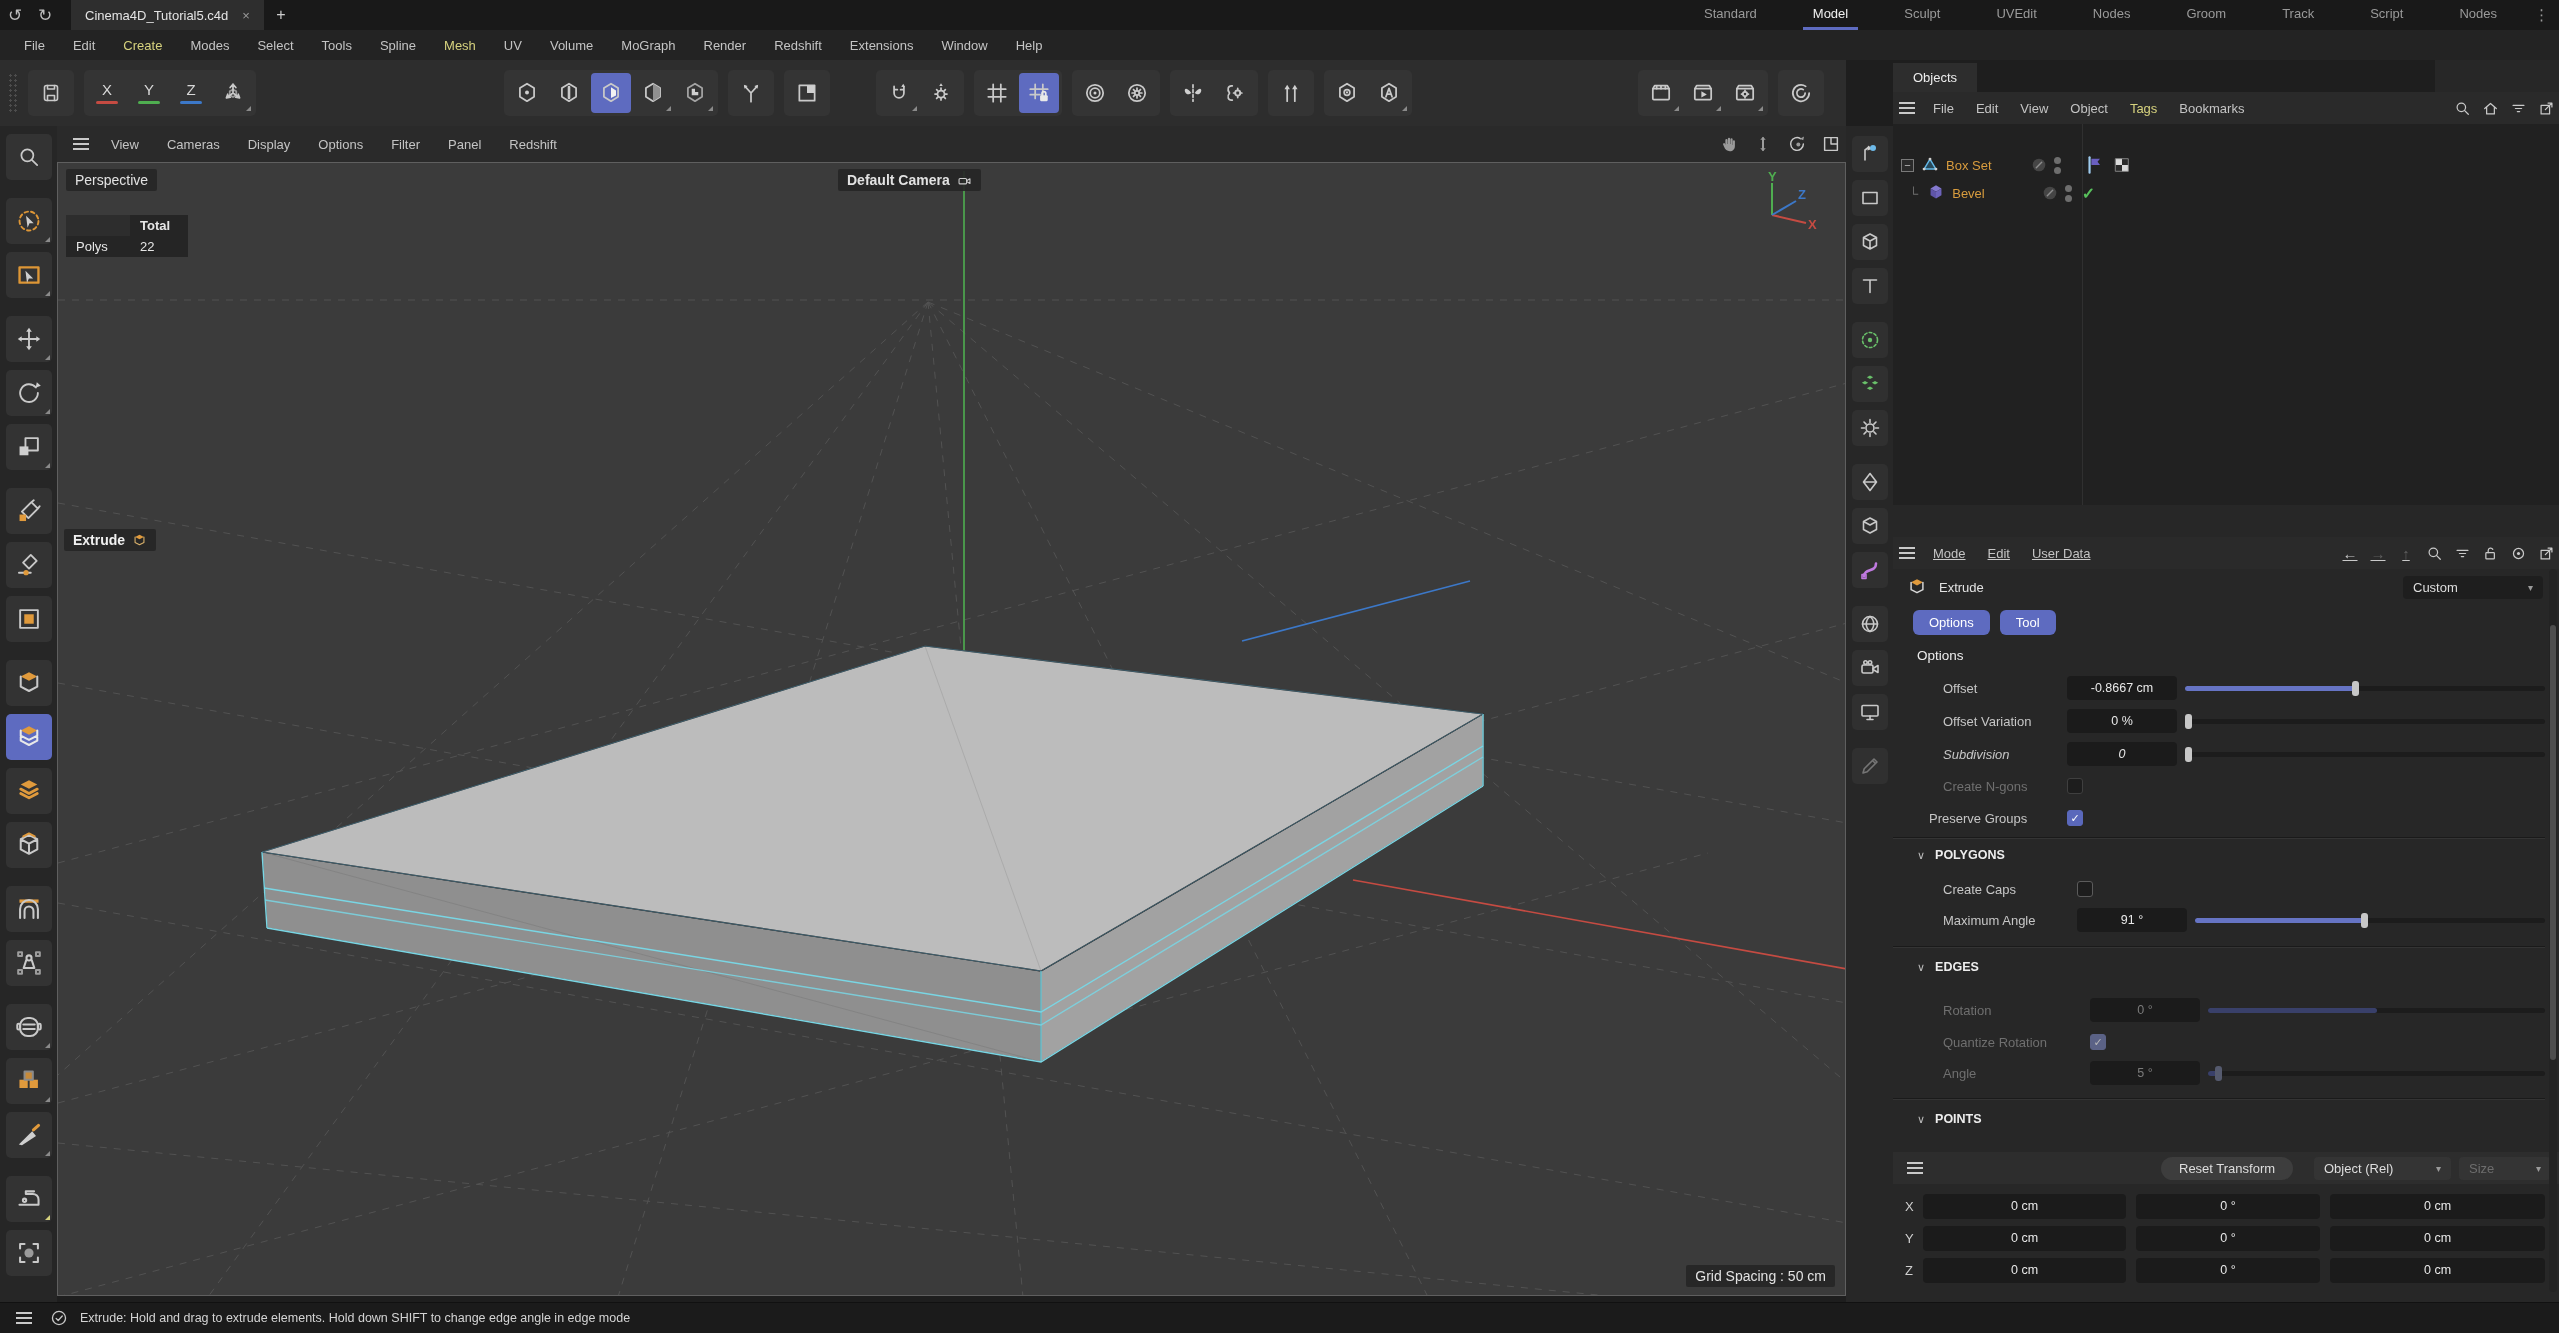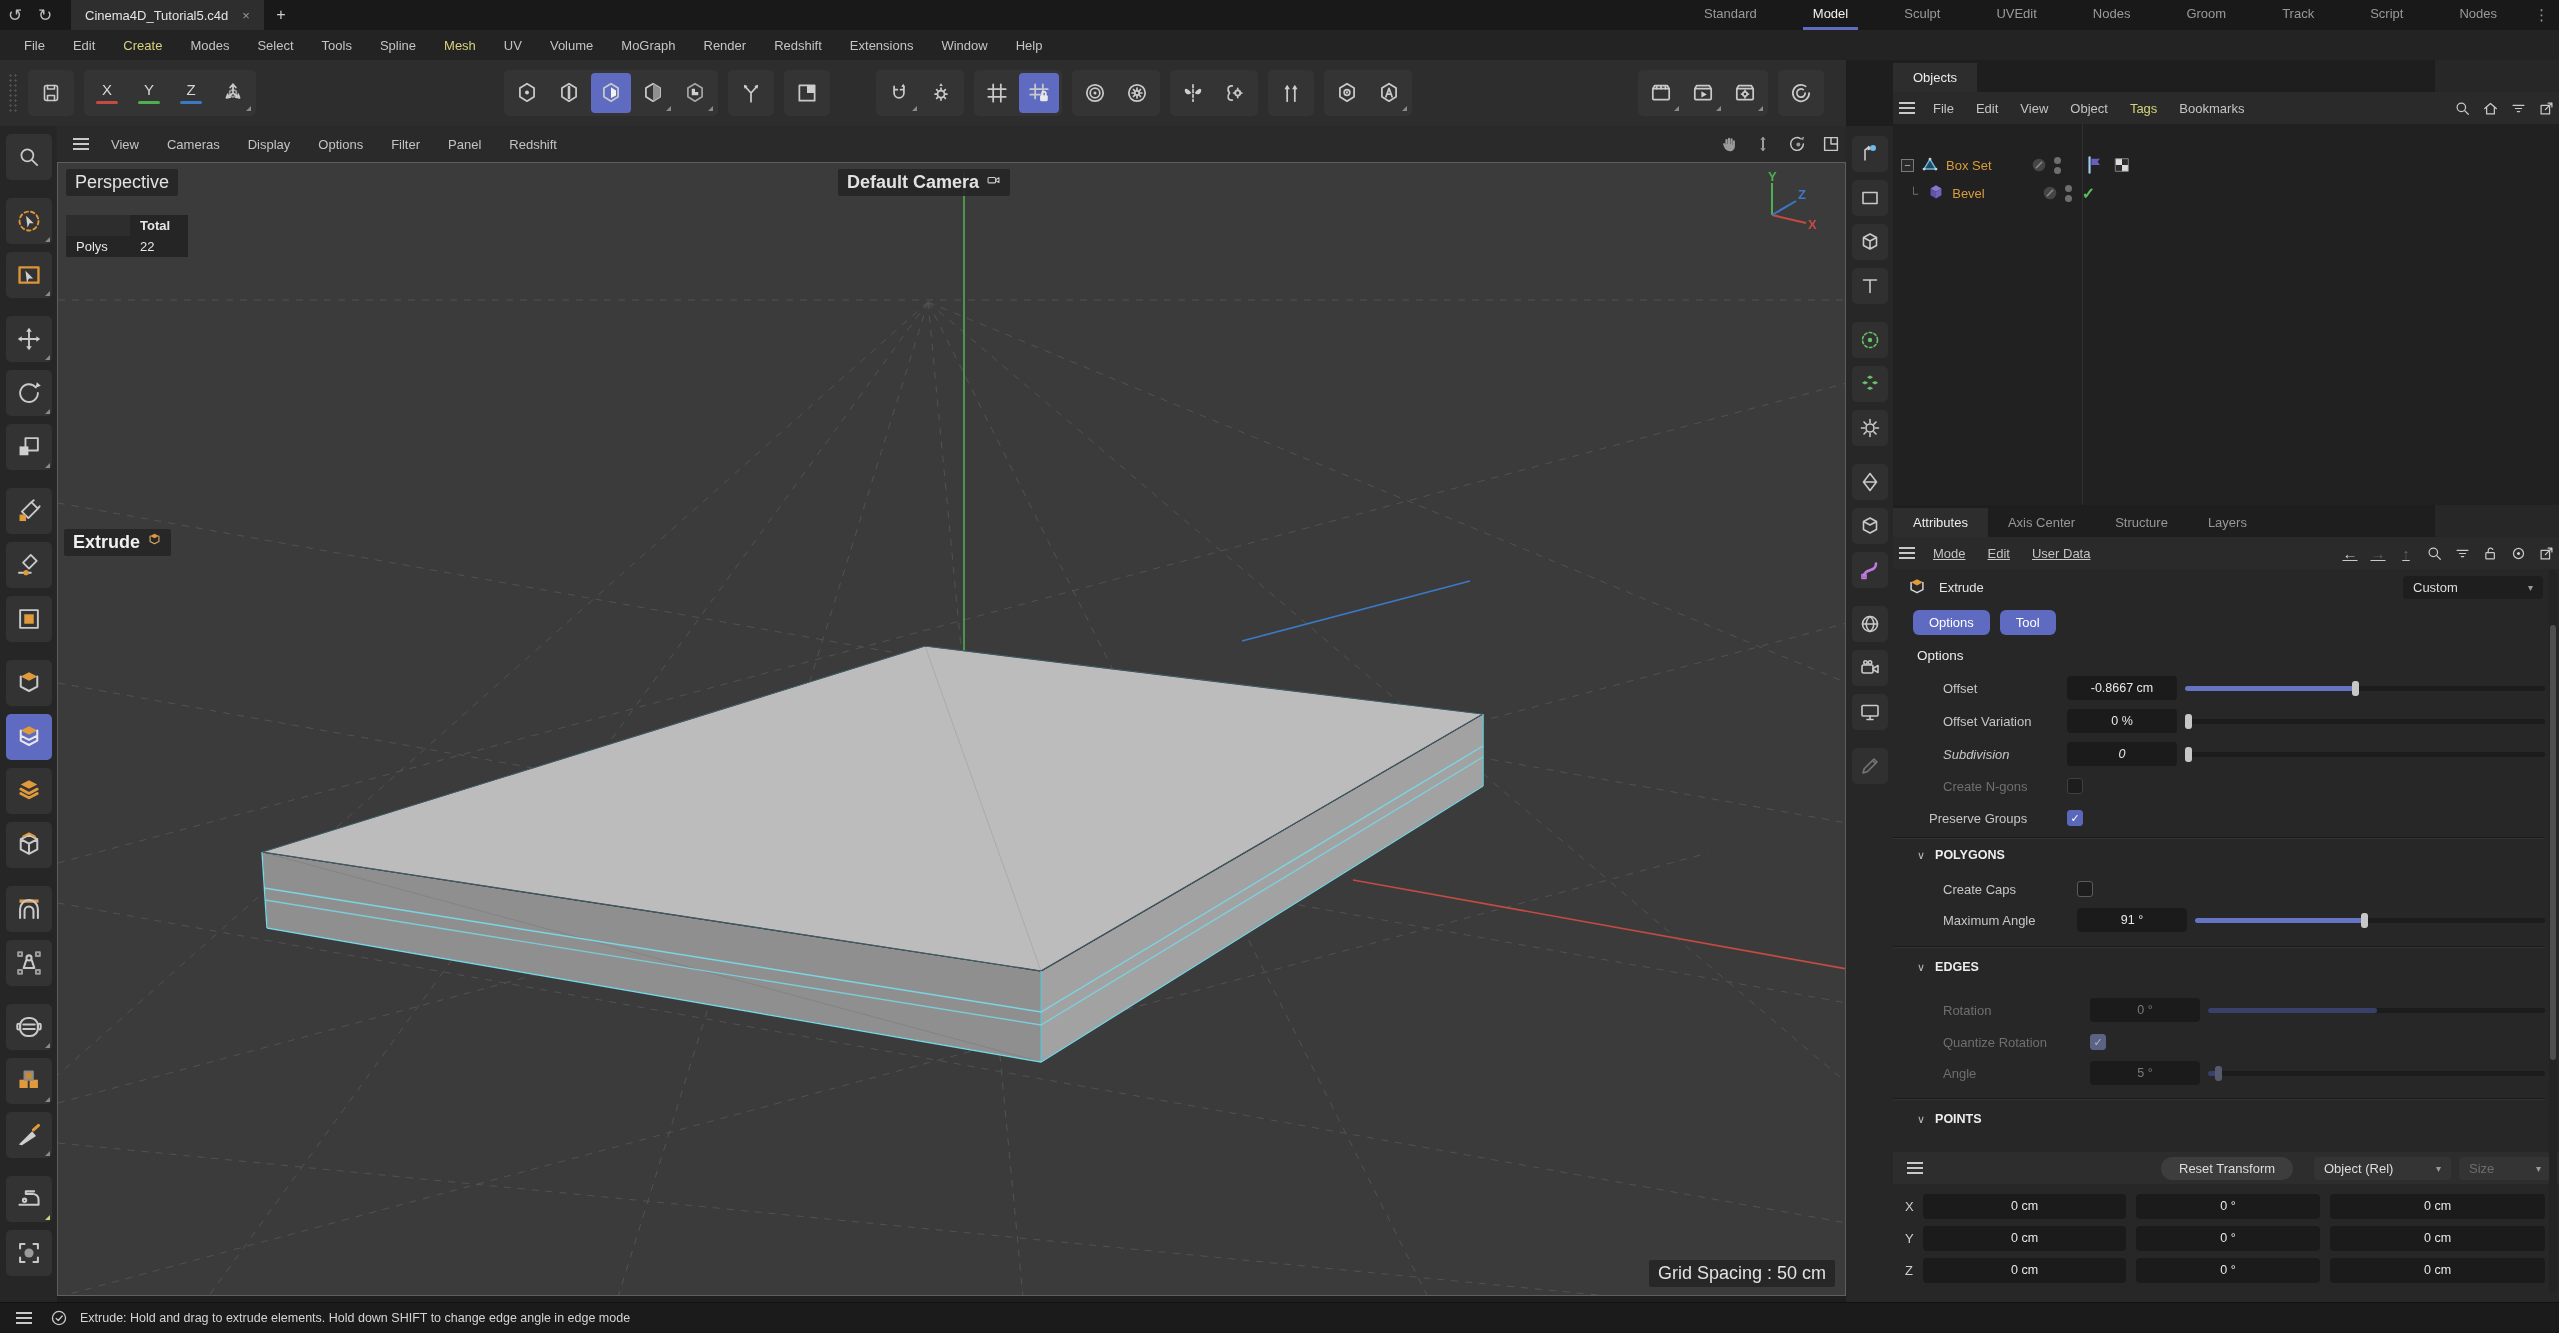--- a/index.html
+++ b/index.html
@@ -48,21 +48,21 @@
   .rtile { width:46px; height:46px; margin:4px 0; background:#333333; border-radius:5px; display:flex; align-items:center; justify-content:center; position:relative; cursor:pointer; }
   .rtile.sel { background:#5e6bc0; }
   .rtile .sub { position:absolute; right:2px; bottom:2px; width:0; height:0; border-left:5px solid transparent; border-bottom:5px solid #8a8a8a; }
   .rgap { height:10px; }
 
   
   #vp-menu { left:57px; top:126px; width:1789px; height:36px; background:#2a2a2a; display:flex; align-items:center; padding-left:10px; gap:4px; }
   #vp-menu .spacer { flex:1; }
   .vpnav { width:30px; height:26px; display:flex; align-items:center; justify-content:center; cursor:pointer; }
   #canvas { left:57px; top:162px; width:1789px; height:1134px; background:#3b3b3b; border:1px solid #5f5f5f; overflow:hidden; }
-  .chip { position:absolute; background:rgba(38,38,38,.92); color:#e2e2e2; padding:3px 9px; font-size:18px; border-radius:2px; display:flex; gap:7px; }
+  .chip { position:absolute; background:rgba(38,38,38,.92); color:#e2e2e2; padding:3px 9px; font-size:14px; border-radius:2px; display:flex; align-items:center; gap:7px; }
   #hud { position:absolute; left:8px; top:52px; font-size:13px; color:#e6e6e6; }
   #hud .hrow { display:flex; }
   #hud .hcell { background:rgba(34,34,34,.85); padding:3px 10px; min-width:58px; }
   #hud .hcell.blank { background:rgba(34,34,34,.55); }
   .burger { display:inline-block; width:16px; height:2px; background:#c9c9c9; box-shadow:0 -5px 0 #c9c9c9, 0 5px 0 #c9c9c9; margin:0 6px; }
 
   
   #rstrip { left:1846px; top:126px; width:47px; height:1176px; background:#272727; display:flex; flex-direction:column; align-items:center; padding-top:6px; }
   .stile { width:36px; height:36px; margin:4px 0; background:#303030; border-radius:5px; display:flex; align-items:center; justify-content:center; cursor:pointer; }
 
@@ -797,26 +797,20 @@
           <path d="M7 13l6-6" stroke="#8d8d8d"></path>
         </svg>
       <span class="tdots">
           <i></i>
           <i></i>
         </span>
       <span class="gcheck">✓</span>
     </div>
   </div>
 
-  <div class="tabrow" style="top:445px;">
-    <span class="ptab active">Attributes</span>
-    <span class="ptab">Axis Center</span>
-    <span class="ptab">Structure</span>
-    <span class="ptab">Layers</span>
-  </div>
   <div class="pmenu" style="top:477px;text-decoration:underline;">
     <span class="burger"></span>
     <span class="mitem">Mode</span>
     <span class="mitem">Edit</span>
     <span class="mitem">User Data</span>
     <span class="spacer"></span>
     <span class="pico">←</span>
     <span class="pico dim">→</span>
     <span class="pico dim">↑</span>
     <span class="pico">

